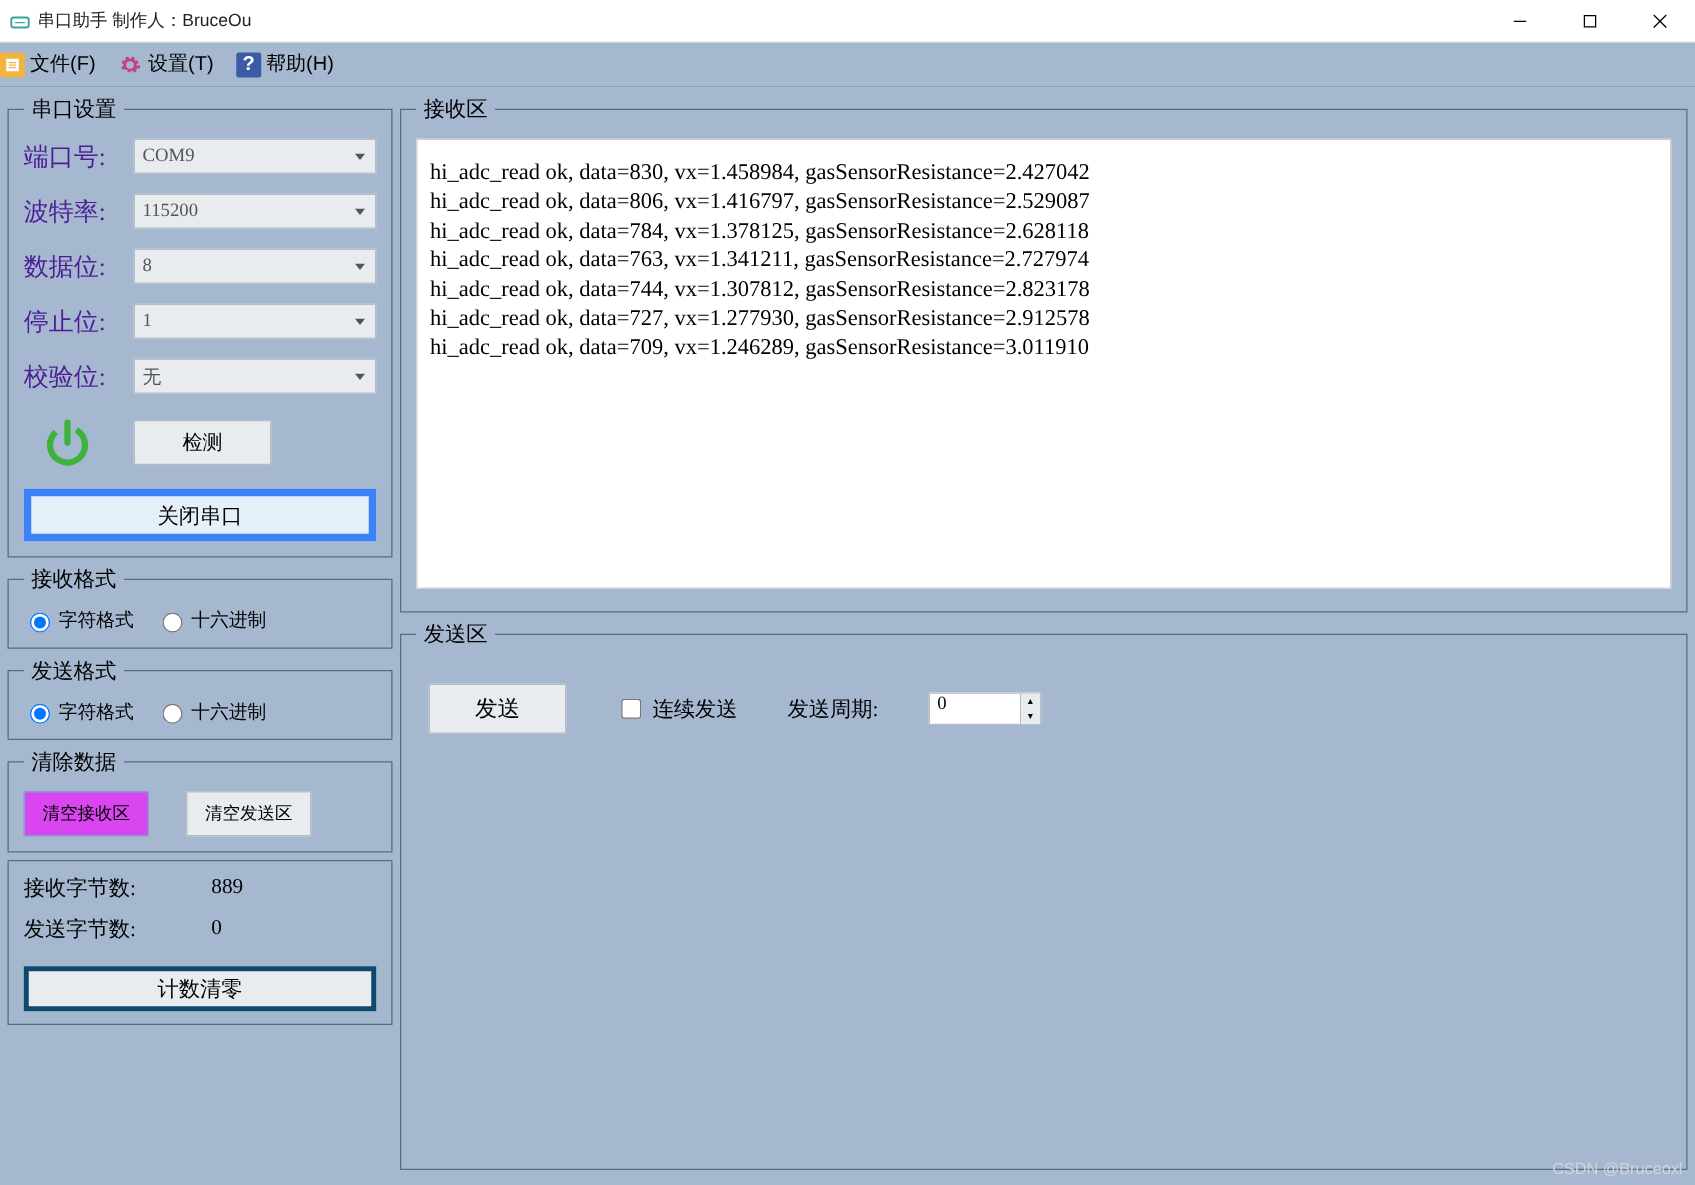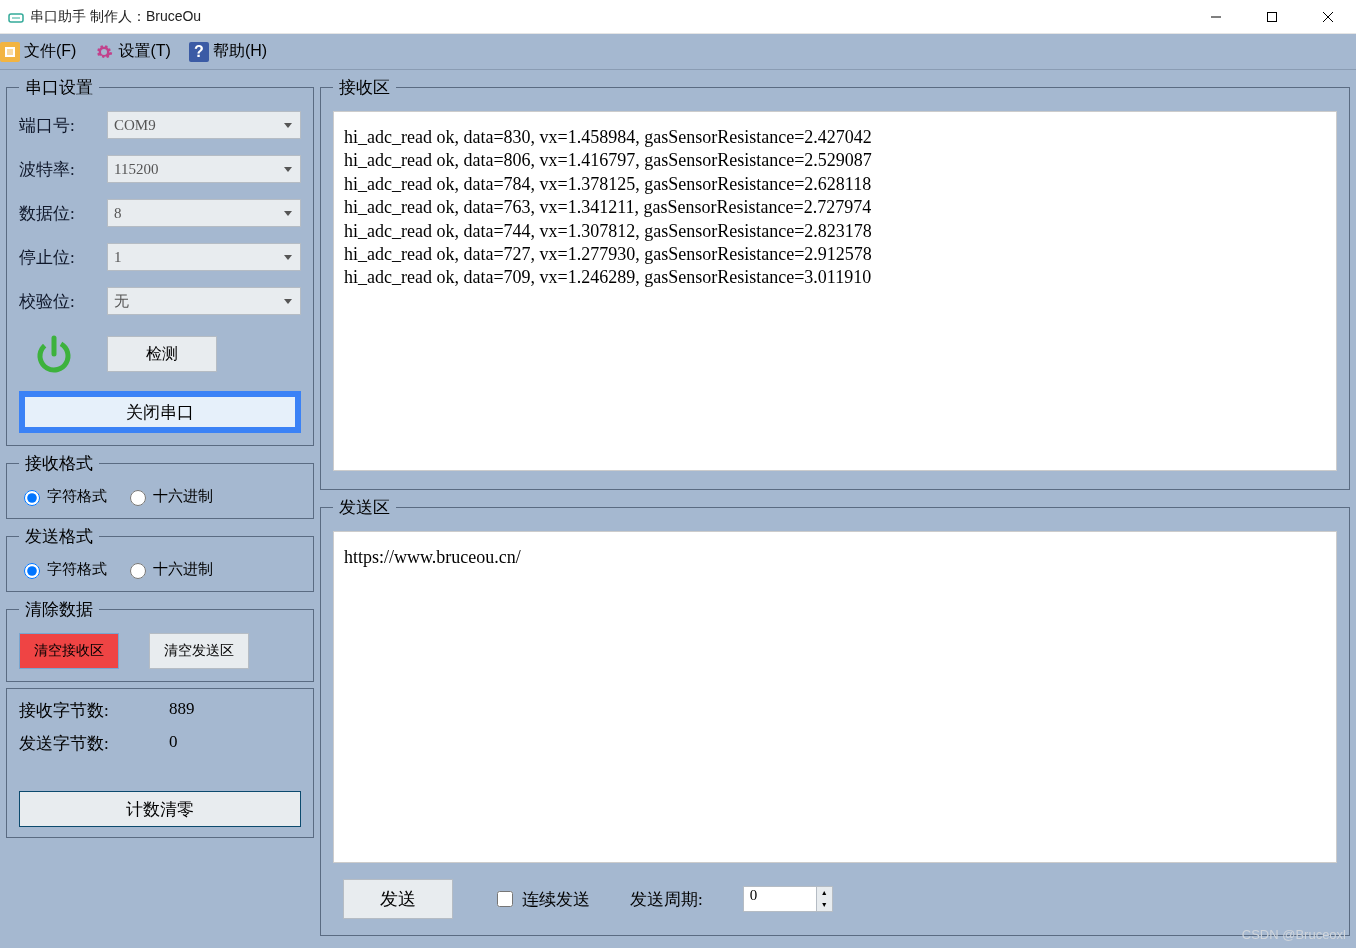--- a/index.html
+++ b/index.html
@@ -62,21 +62,21 @@
   }
   fieldset > legend {
     padding: 0 6px;
     font-size: 17px;
     color: #000;
     font-family: SimSun, serif;
   }
   .left-col { width: 308px; display: flex; flex-direction: column; }
   .right-col { flex: 1; display: flex; flex-direction: column; }
   .row { display: flex; align-items: center; margin-bottom: 16px; gap: 10px; }
-  .row label.fld { width: 78px; font-size: 17px; color: #0f172a; font-family: SimSun, serif; }
+  .row label.fld { width: 78px; font-size: 20px; color: #4c1d95; font-family: SimSun, serif; }
   .combo {
     flex: 1;
     display: flex;
     align-items: center;
     background: #e8ecef;
     border: 1px solid #b5bcc4;
     height: 28px; padding: 0 6px;
     color: #555;
     font-size: 15px;
     position: relative;
@@ -99,32 +99,32 @@
     width: 100%; height: 42px; margin-top: 14px;
     background: #e6f0fa;
     border: 6px solid #3b82f6;
     font-family: SimSun, serif; font-size: 17px;
   }
   .radio-group { display:flex; gap:18px; }
   .radio-opt { display:flex; align-items:center; gap:4px; font-size:15px; font-family: SimSun, serif; }
   .radio-opt input { width:16px; height:16px; }
   .clear-row { display:flex; gap:30px; }
   .small-btn {
-    background:#ef4444; border:1px solid #78a6d0;
+    background:#d946ef; border:1px solid #78a6d0;
     padding: 8px 14px; font-family: SimSun, serif; font-size:14px;
   }
   .small-btn.plain { background:#e8ecef; border:1px solid #b5bcc4; }
   .stats-box {
     border: 1px solid #5a6b82;
     padding: 10px 12px;
     font-family: SimSun, serif; font-size:17px;
   }
   .stats-row { display:flex; gap: 30px; margin-bottom: 10px; }
   .stats-row .stlabel { width: 120px; }
-  .full-btn { width:100%; height:36px; margin-top:26px; background:#e8ecef; border:1px solid #0c4a6e; font-family: SimSun, serif; font-size:17px; }
+  .full-btn { width:100%; height:36px; margin-top:8px; background:#e8ecef; border:4px solid #0c4a6e; font-family: SimSun, serif; font-size:17px; }
   .recv-area, .send-area {
     background:#fff; border:1px solid #ccc;
     width:100%;
     font-family: "Times New Roman", serif;
     font-size: 18px;
     color:#000;
     padding: 14px 10px;
     line-height: 1.3;
     overflow-y: scroll;
     resize: none;
@@ -313,21 +313,20 @@
 hi_adc_read ok, data=806, vx=1.416797, gasSensorResistance=2.529087
 hi_adc_read ok, data=784, vx=1.378125, gasSensorResistance=2.628118
 hi_adc_read ok, data=763, vx=1.341211, gasSensorResistance=2.727974
 hi_adc_read ok, data=744, vx=1.307812, gasSensorResistance=2.823178
 hi_adc_read ok, data=727, vx=1.277930, gasSensorResistance=2.912578
 hi_adc_read ok, data=709, vx=1.246289, gasSensorResistance=3.011910</textarea>
     </fieldset>
 
     <fieldset class="send-fs">
       <legend>发送区</legend>
-      <textarea class="send-area" style="">https://www.bruceou.cn/</textarea>
       <div class="send-controls">
         <button class="send-btn">发送</button>
         <label class="chk">
           <input type="checkbox" style="">
           <span>连续发送</span>
         </label>
         <span class="period-lbl">发送周期:</span>
         <div class="spinner">
           <span>0</span>
           <div class="spinner-btns">

